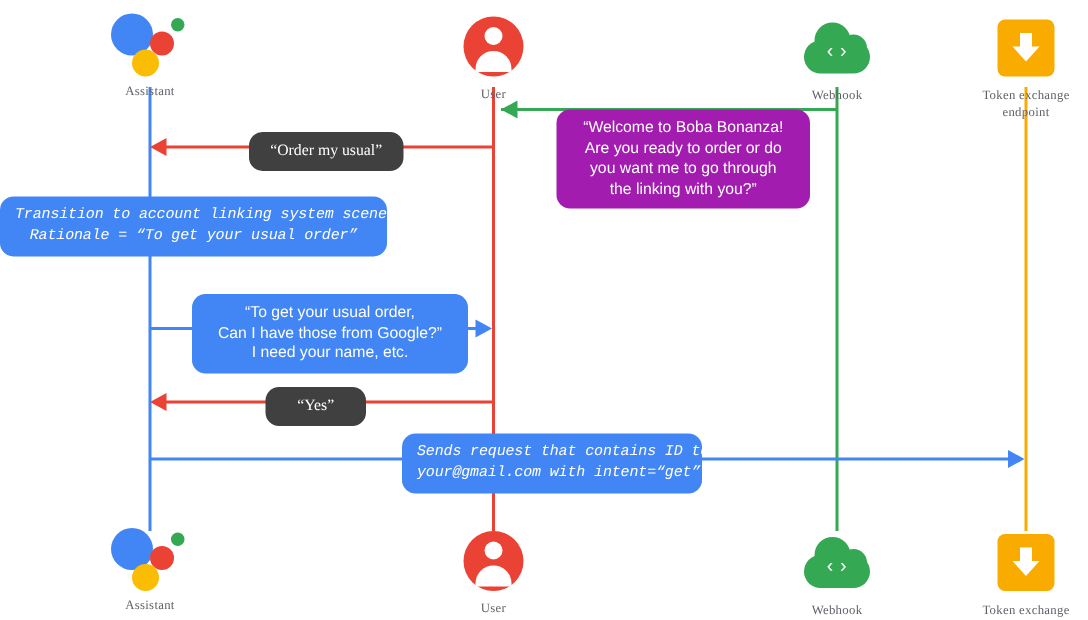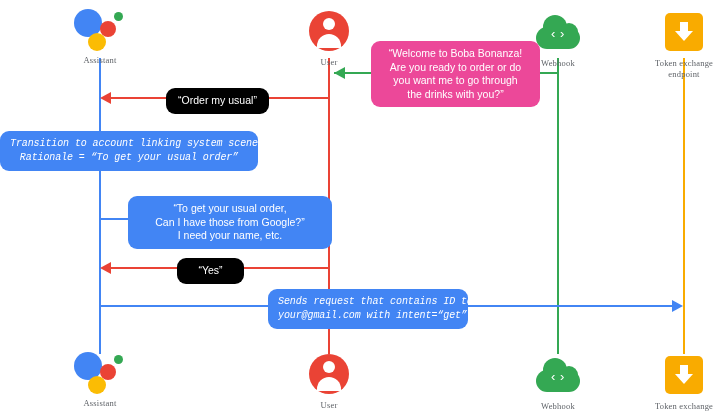--- a/index.html
+++ b/index.html
@@ -170,22 +170,22 @@
     position: absolute;
     border-radius: 9px;
     color: #ffffff;
     text-align: center;
     box-sizing: border-box;
     padding: 6px 10px;
     line-height: 13.5px;
     font-size: 10.5px;
     font-family: "Liberation Sans", sans-serif;
   }
-  .bubble.green  { background: #ec4899; }
-  .bubble.red    { background: #000000; }
+  .bubble.green  { background: #a21caf; margin-top: 32px; }
+  .bubble.red    { background: #404040; font-family: Liberation Serif, serif; }
   .bubble.blue   { background: #4285F4; }
   .bubble.mono {
     font-family: "Liberation Mono", monospace;
     font-style: italic;
     font-size: 10px;
     line-height: 14px;
     letter-spacing: -0.1px;
   }
   .bubble .ln { display: block; white-space: pre; }
 </style>
@@ -243,37 +243,37 @@
     <div class="actor-label">Token exchange</div>
     <div class="actor-label" style="margin-top:0;">endpoint</div>
   </div>
 
   <div class="msg-line" style="left:334px; top:72px; width:224px; background:#34A853;"></div>
   <div class="arrow-head arrow-left" style="left:334px; top:67px; color:#34A853;"></div>
   <div class="bubble green" style="left:371px; top:41px; width:169px;">
     <span class="ln">“Welcome to Boba Bonanza!</span>
     <span class="ln">Are you ready to order or do</span>
     <span class="ln">you want me to go through</span>
-    <span class="ln">the drinks with you?”</span>
+    <span class="ln">the linking with you?”</span>
   </div>
 
   <div class="msg-line" style="left:105px; top:97px; width:225px; background:#EA4335;"></div>
   <div class="arrow-head arrow-left" style="left:100px; top:92px; color:#EA4335;"></div>
   <div class="bubble red" style="left:166px; top:88px; width:103px;">
     <span class="ln">“Order my usual”</span>
   </div>
 
   <div class="bubble blue mono" style="left:0px; top:131px; width:258px; text-align:center;">
     <span class="ln">Transition to account linking system scene.</span>
     <span class="ln">Rationale = “To get your usual order”</span>
   </div>
 
   <div class="msg-line" style="left:100px; top:218px; width:222px; background:#4285F4;"></div>
   <div class="arrow-head arrow-right" style="left:317px; top:213px; color:#4285F4;"></div>
-  <div class="bubble blue" style="left:128px; top:196px; width:204px;">
+  <div class="bubble blue" style="left:128px; top:196px; width:184px;">
     <span class="ln">“To get your usual order,</span>
     <span class="ln">Can I have those from Google?”</span>
     <span class="ln">I need your name, etc.</span>
   </div>
 
   <div class="msg-line" style="left:105px; top:267px; width:225px; background:#EA4335;"></div>
   <div class="arrow-head arrow-left" style="left:100px; top:262px; color:#EA4335;"></div>
   <div class="bubble red" style="left:177px; top:258px; width:67px;">
     <span class="ln">“Yes”</span>
   </div>

